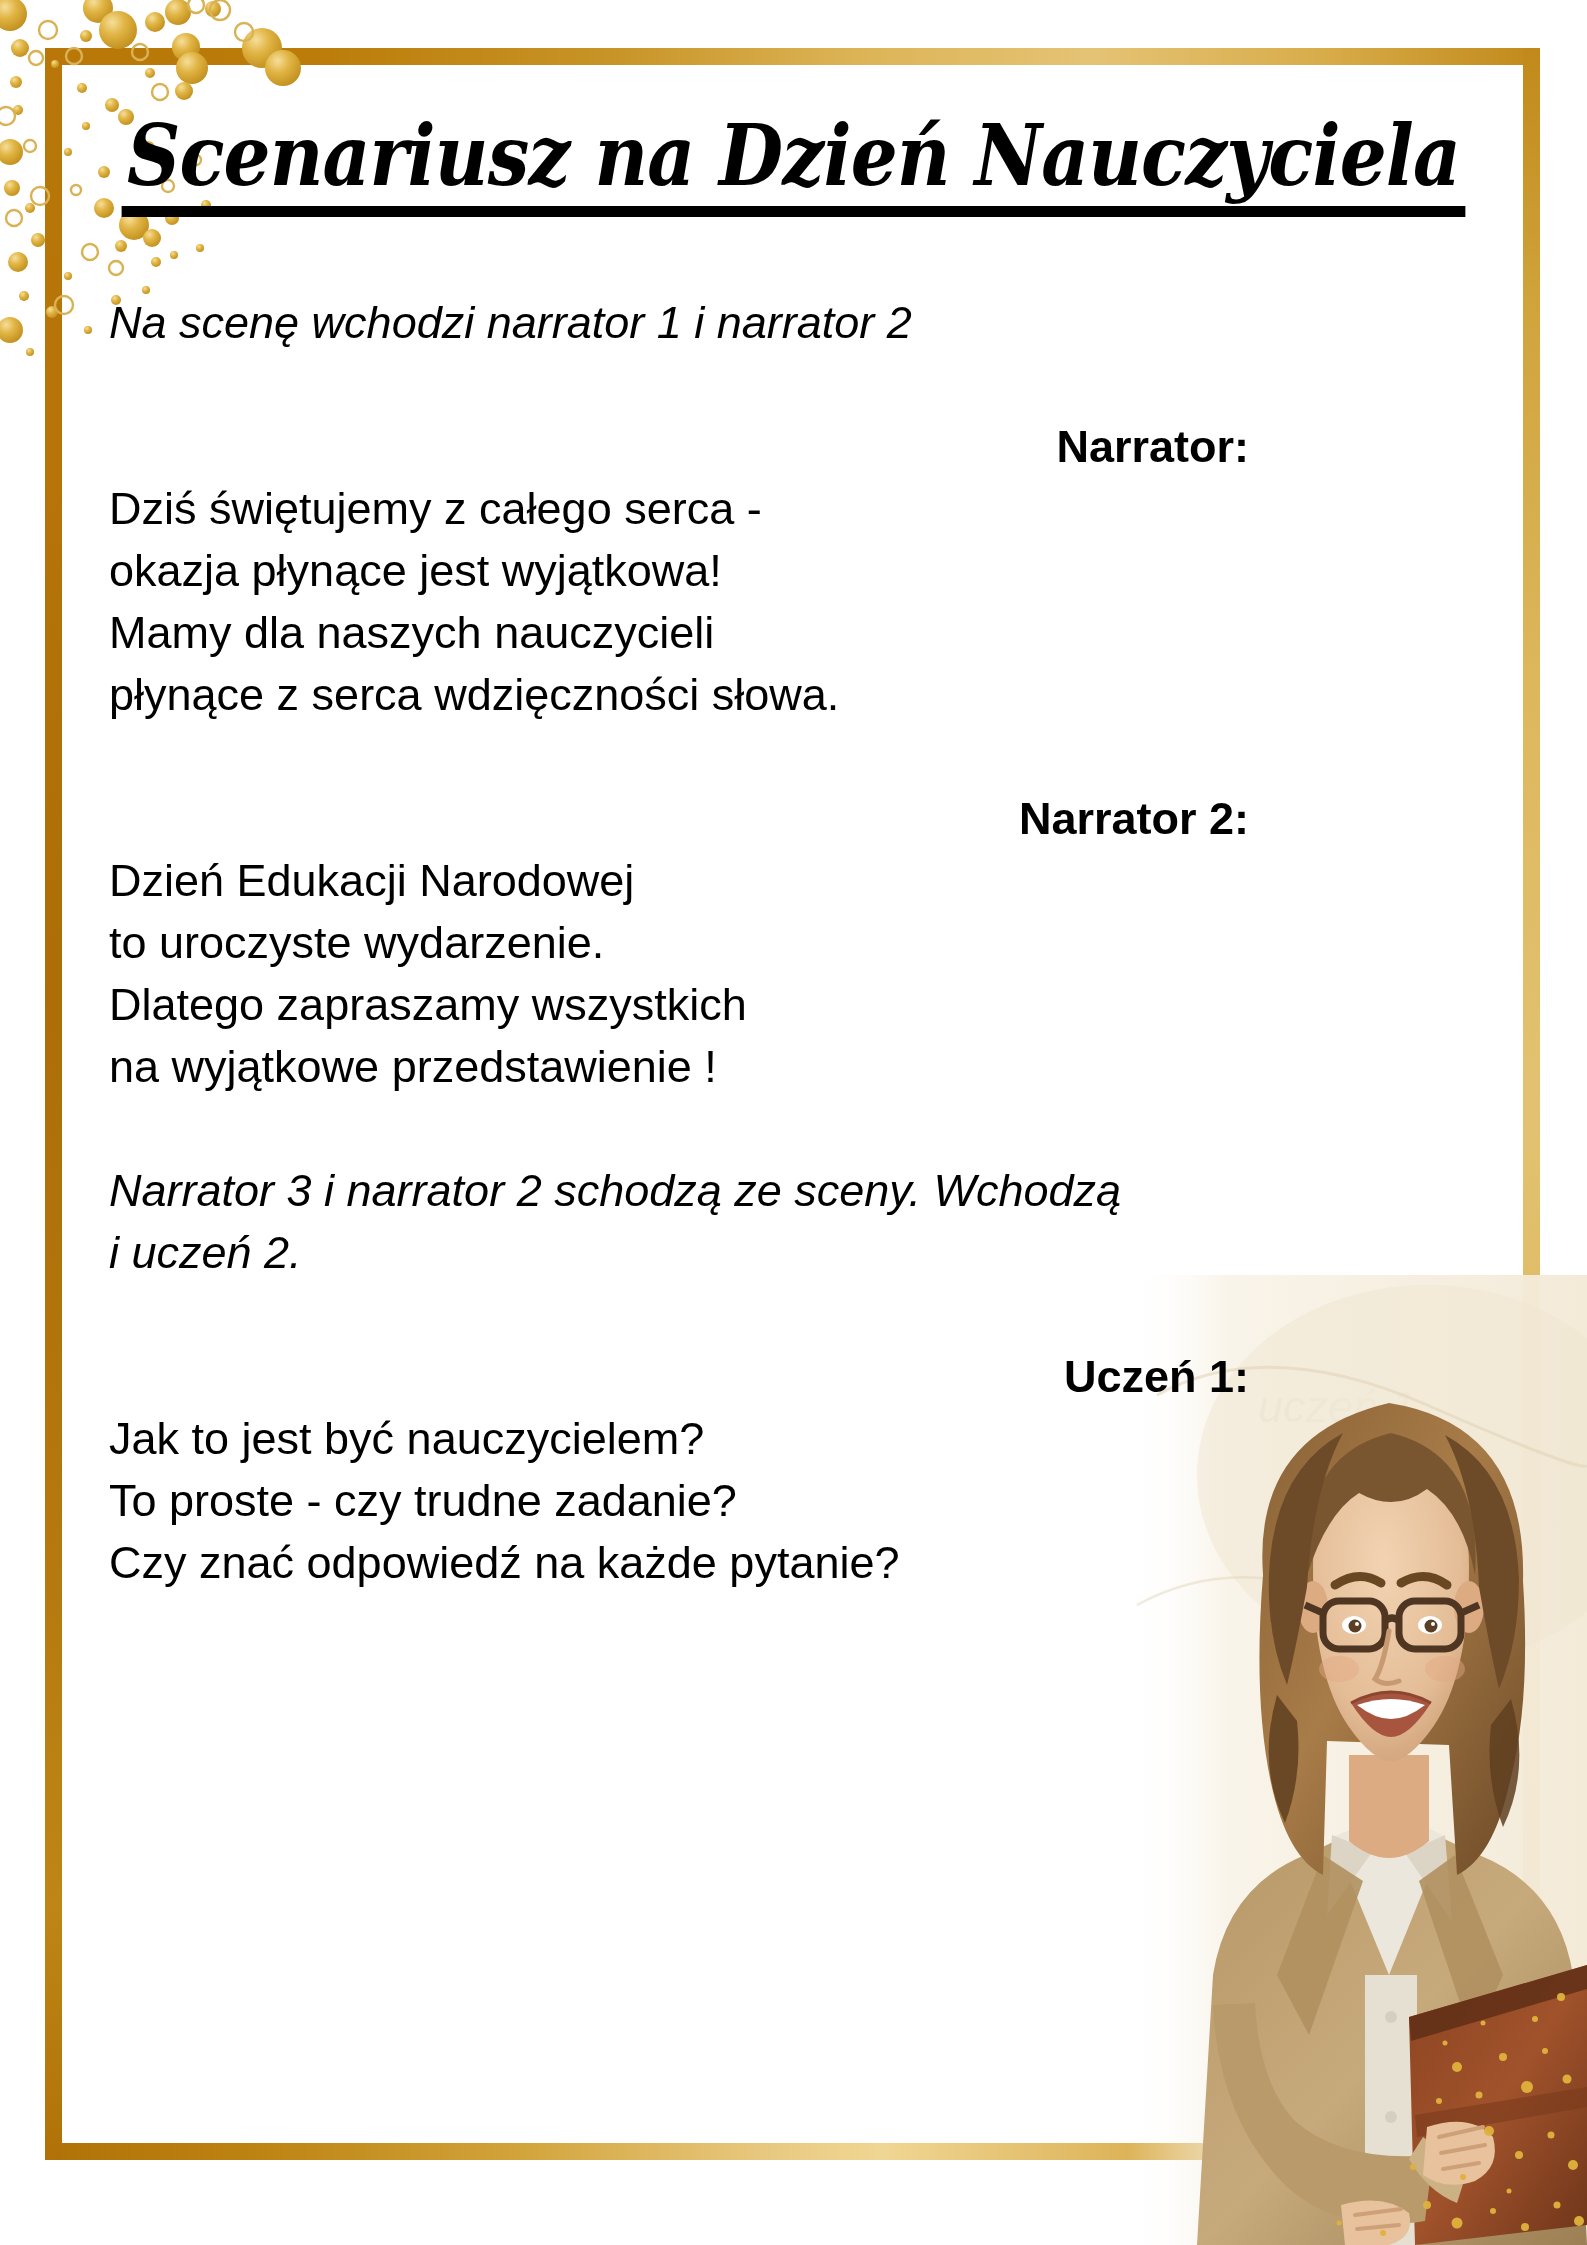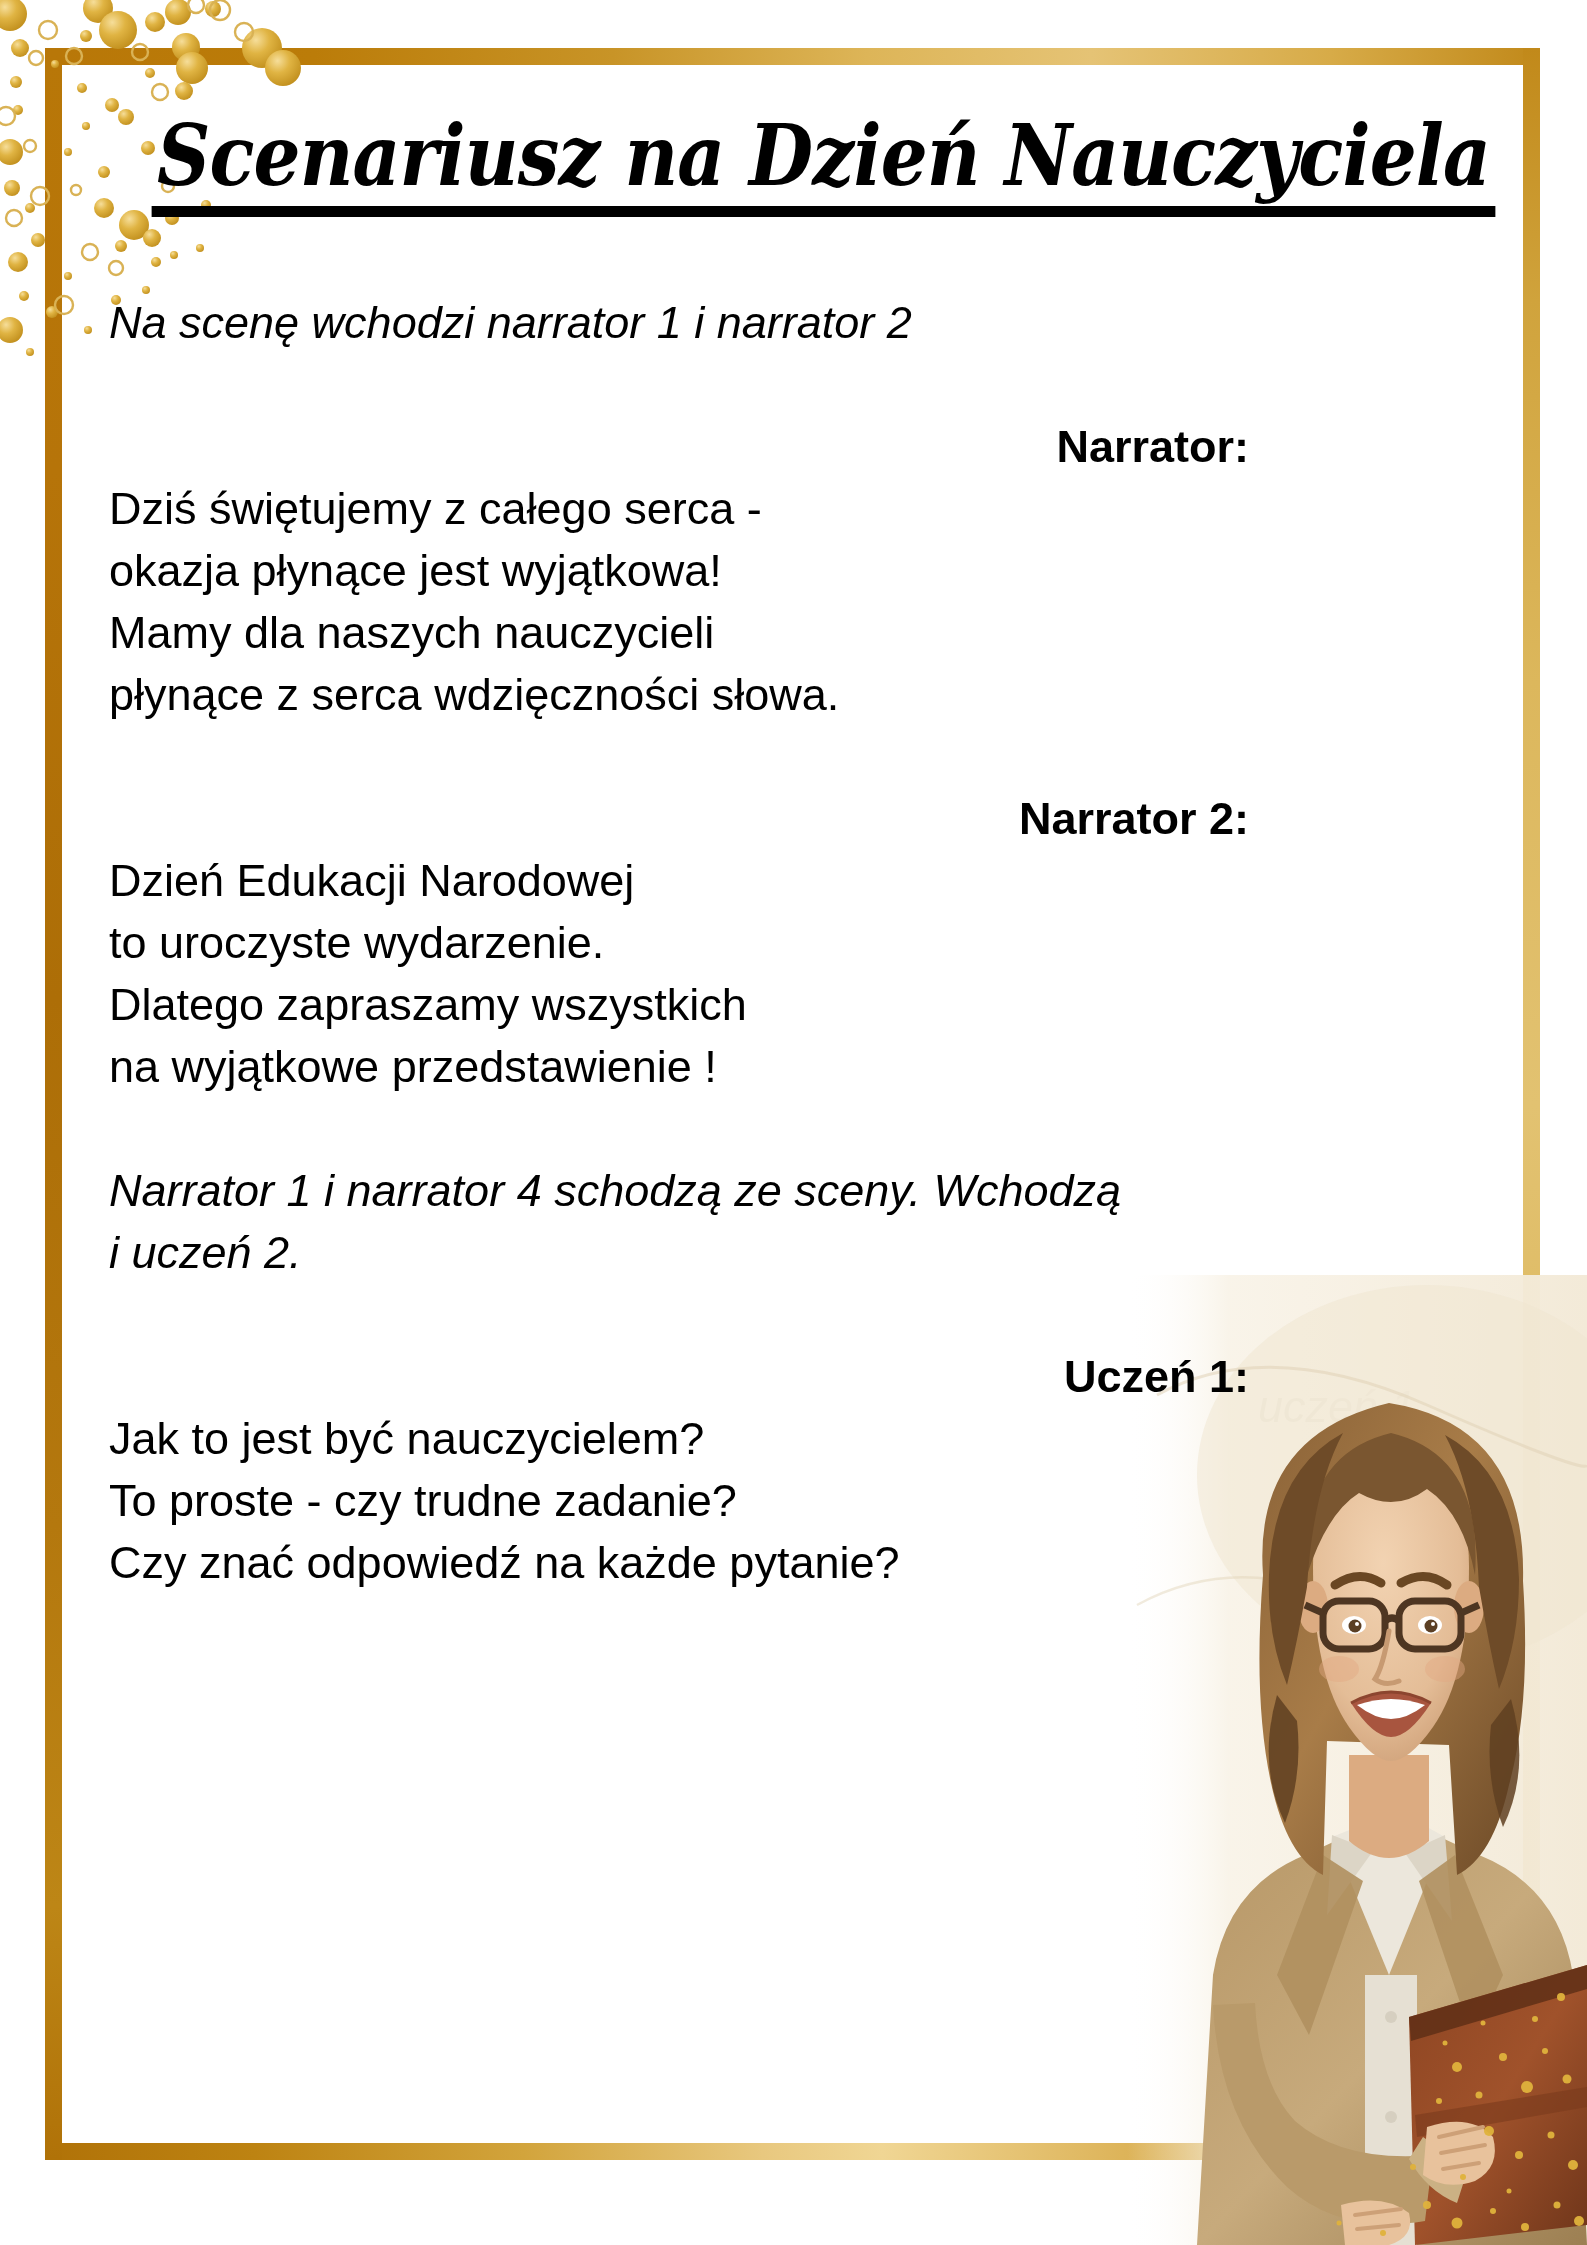--- a/index.html
+++ b/index.html
@@ -60,21 +60,21 @@
     background: linear-gradient(180deg,
       #c1891a 0%, #d0a33c 12%, #dcb75c 30%,
       #e2c271 50%, #dcb65b 72%, #cf9c2e 90%, #c18a18 100%);
   }
 
   
   #title {
     position: absolute;
     left: 0; top: 114px;
     width: 1587px;
-    text-align: right;
+    text-align: center;
     z-index: 6;
   }
   #title-text {
     display: inline-block;
     font-family: "DejaVu Serif", "Liberation Serif", serif;
     font-style: italic;
     font-weight: 700;
     font-size: 84px;
     line-height: 1.0;
     letter-spacing: -1px;
@@ -232,21 +232,21 @@
       <div class="line plain">okazja płynące jest wyjątkowa!</div>
       <div class="line plain">Mamy dla naszych nauczycieli</div>
       <div class="line plain">płynące z serca wdzięczności słowa.</div>
       <div class="spacer"></div>
       <div class="line speaker">Narrator 2:</div>
       <div class="line plain">Dzień Edukacji Narodowej</div>
       <div class="line plain">to uroczyste wydarzenie.</div>
       <div class="line plain">Dlatego zapraszamy wszystkich</div>
       <div class="line plain">na wyjątkowe przedstawienie !</div>
       <div class="spacer"></div>
-      <div class="line dir">Narrator 1 i narrator 4 schodzą ze sceny. Wchodzą</div>
+      <div class="line dir">Narrator 3 i narrator 2 schodzą ze sceny. Wchodzą</div>
       <div class="line dir">i uczeń 2.</div>
       <div class="spacer"></div>
       <div class="line speaker">Uczeń 1:</div>
       <div class="line plain">Jak to jest być nauczycielem?</div>
       <div class="line plain">To proste - czy trudne zadanie?</div>
       <div class="line plain">Czy znać odpowiedź na każde pytanie?</div>
     </div>
 
   <div id="illus">
     <svg viewBox="0 0 460 970" xmlns="http://www.w3.org/2000/svg" preserveAspectRatio="xMidYMax slice">

